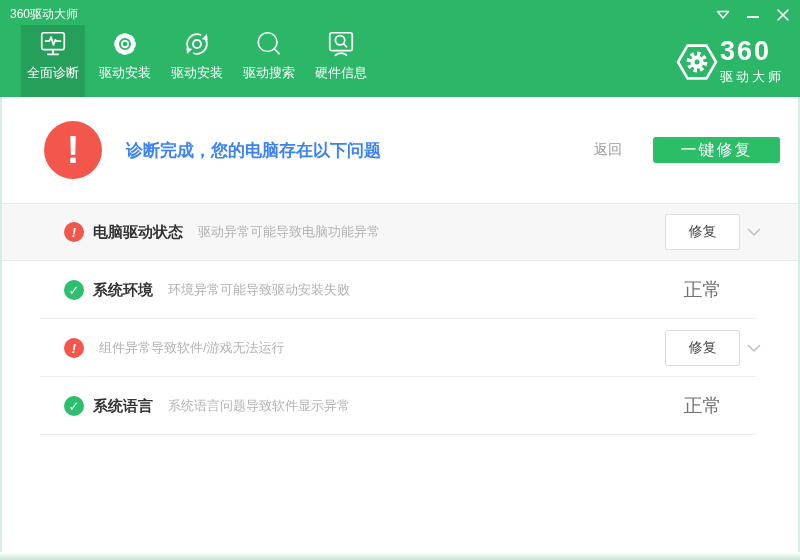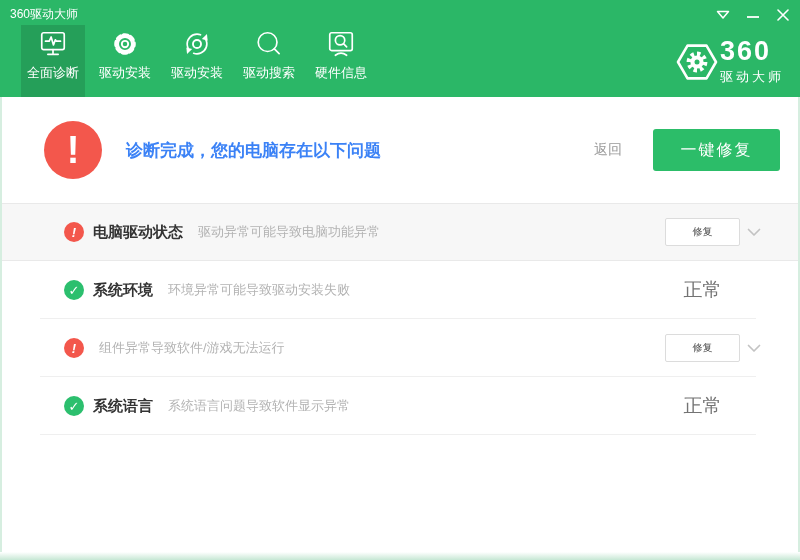--- a/index.html
+++ b/index.html
@@ -23,37 +23,37 @@
   .logo-360{font-size:27px;font-weight:bold;letter-spacing:2px;line-height:1;}
   .logo-sub{font-size:13px;letter-spacing:3px;margin-top:3px;}
 
   
   .banner{position:absolute;top:97px;left:2px;right:2px;height:106px;background:#fff;
           display:flex;align-items:center;padding-left:42px;box-sizing:border-box;}
   .big-alert{width:58px;height:58px;border-radius:50%;background:#f3574c;color:#fff;flex:none;
              display:flex;align-items:center;justify-content:center;font-size:38px;font-weight:bold;}
   .banner-title{margin-left:24px;color:#3b82f6;font-size:17px;font-weight:bold;}
   .back{margin-left:auto;color:#999;font-size:14px;cursor:pointer;text-decoration:none;}
-  .fix-all{margin-left:31px;margin-right:18px;width:127px;height:42px;background:#2cbd69;color:#fff;
+  .fix-all{margin-left:31px;margin-right:18px;width:127px;height:26px;background:#2cbd69;color:#fff;
            font-size:16px;border:none;border-radius:3px;letter-spacing:2px;cursor:pointer;
            font-family:inherit;}
 
   
   .rows{position:absolute;top:203px;left:2px;right:2px;}
   .row{position:relative;height:58px;display:flex;align-items:center;padding-left:62px;box-sizing:border-box;background:#fff;}
   .row.highlight{background:#f7f7f7;border-top:1px solid #e9e9e9;border-bottom:1px solid #e9e9e9;}
   .row.plain::after{content:"";position:absolute;left:38px;right:42px;bottom:0;height:1px;background:#efefef;}
   .dot{width:20px;height:20px;border-radius:50%;color:#fff;flex:none;
        display:flex;align-items:center;justify-content:center;font-size:13px;font-weight:bold;}
   .dot.red{background:#f3574c;}
   .dot.green{background:#2cbf6e;}
   .row-name{margin-left:9px;font-size:15px;color:#333;font-weight:bold;}
   .row-desc{margin-left:15px;font-size:13px;color:#b3b3b3;}
-  .fix-btn{position:absolute;right:58px;top:50%;transform:translateY(-50%);width:75px;height:28px;
-           background:#fff;border:1px solid #dcdcdc;border-radius:2px;font-size:10px;color:#444;
+  .fix-btn{position:absolute;right:58px;top:50%;transform:translateY(-50%);width:75px;height:36px;
+           background:#fff;border:1px solid #dcdcdc;border-radius:2px;font-size:14px;color:#444;
            cursor:pointer;font-family:inherit;}
   .chevron{position:absolute;right:36px;top:50%;transform:translateY(-50%);width:16px;height:16px;cursor:pointer;}
   .status-ok{position:absolute;right:58px;top:50%;transform:translateY(-50%);width:75px;text-align:center;
              color:#737373;font-size:19px;}
 
   
   .side{position:absolute;top:97px;bottom:0;width:2px;background:#d6eee0;z-index:5;}
   .side.l{left:0;} .side.r{right:0;}
   .bottom-strip{position:absolute;left:0;right:0;bottom:0;height:8px;z-index:5;
                 background:linear-gradient(#ffffff,#c6e7d4);}

